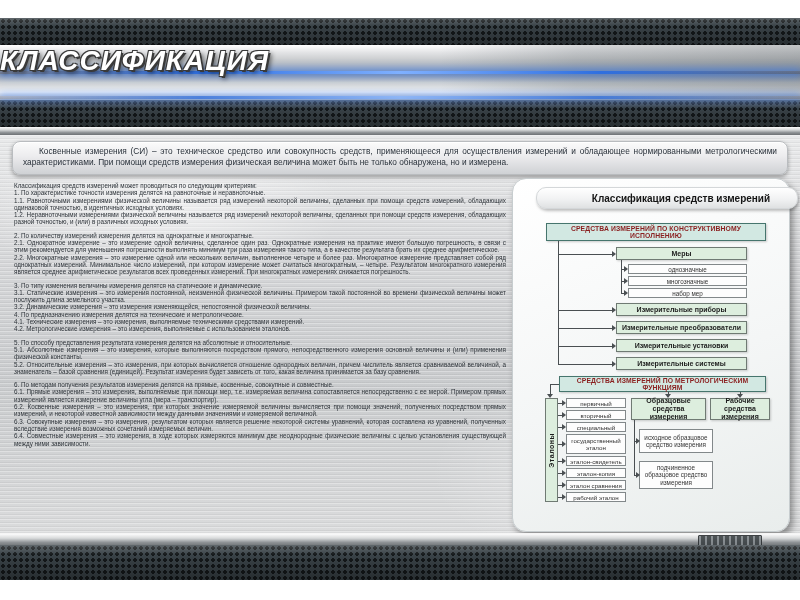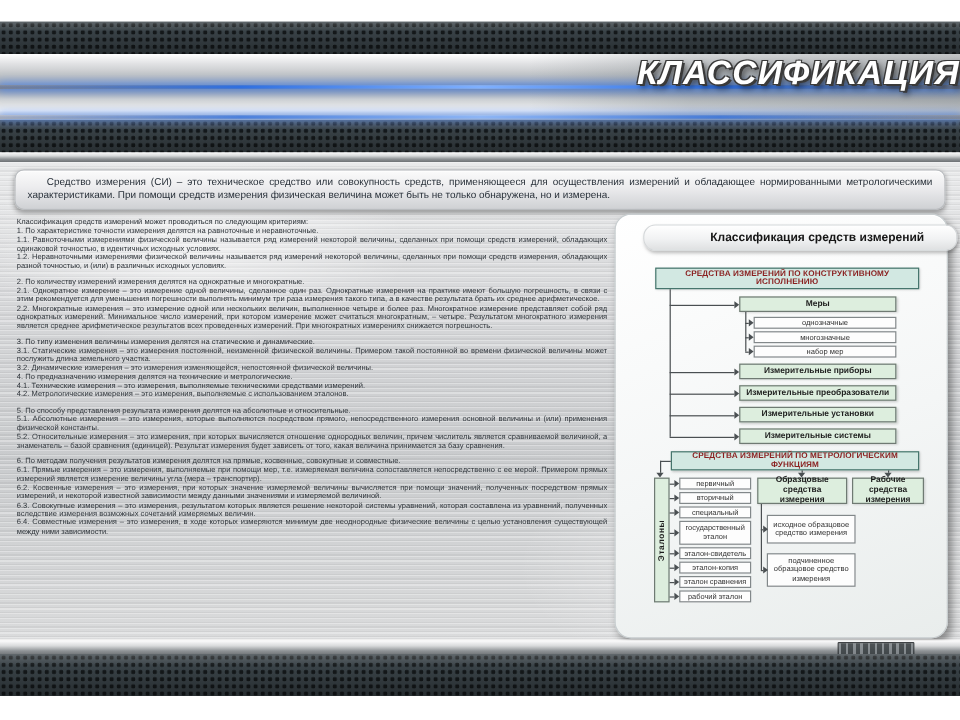--- a/index.html
+++ b/index.html
@@ -22,21 +22,21 @@
     background:linear-gradient(90deg, rgba(0,0,0,0) 55%, rgba(70,80,86,.22) 72%, rgba(55,63,68,.30) 100%);}
   .strip{position:absolute;left:0;width:800px;
     background:linear-gradient(180deg,#fbfbfb 0%,#d8dadb 35%,#8f9396 70%,#6d7174 100%);}
   .strip-top{top:127px;height:8px;}
   .strip-bottom{top:533px;height:12px;border-top:1px solid #f5f5f5;}
   .glow{position:absolute;left:0;width:800px;height:3px;z-index:3;
     background:linear-gradient(90deg, rgba(25,60,150,.25), #2f6fe0 25%, #7fb0ff 50%, #2f6fe0 75%, rgba(25,60,150,.25));
     box-shadow:0 0 8px 2px rgba(60,130,255,.75);}
   .glow1{top:26px;}
   .glow2{top:51px;opacity:.8;}
-  .title-wrap{position:absolute;top:2px;left:0;width:100%;text-align:right;z-index:5;
+  .title-wrap{position:absolute;top:2px;left:0;width:100%;text-align:left;z-index:5;
     font-weight:bold;font-style:italic;color:#ffffff;letter-spacing:1px;
     text-shadow:-1px -1px 0 #3a3a3a,1px -1px 0 #3a3a3a,-1px 1px 0 #3a3a3a,2px 2px 0 #3a3a3a,3px 3px 5px rgba(0,0,0,.65);}
   .t1{font-size:28px;line-height:28px;}
   .t2{font-size:25px;line-height:25px;}
   
   .content{position:absolute;top:135px;left:0;width:800px;height:398px;
     background:
       radial-gradient(ellipse 260px 120px at 20% 18%, rgba(255,255,255,.55), rgba(255,255,255,0) 70%),
       radial-gradient(ellipse 300px 140px at 80% 85%, rgba(255,255,255,.4), rgba(255,255,255,0) 70%),
       repeating-linear-gradient(180deg, rgba(255,255,255,.30) 0 1px, rgba(0,0,0,0) 1px 3px, rgba(0,0,0,.045) 3px 4px),
@@ -99,21 +99,21 @@
       <div class="t1">КЛАССИФИКАЦИЯ</div>
     </div>
   </div>
 
   <div class="perf band-mid"></div>
   <div class="strip strip-top"></div>
 
   <div class="content"></div>
 
   <div class="intro-box">
-    <p class="intro-text">Средство измерения (СИ) – это техническое средство или совокупность средств, применяющееся для осуществления измерений и обладающее нормированными метрологическими характеристиками. При помощи средств измерения физическая величина может быть не только обнаружена, но и измерена.</p>
+    <p class="intro-text">Косвенные измерения (СИ) – это техническое средство или совокупность средств, применяющееся для осуществления измерений и обладающее нормированными метрологическими характеристиками. При помощи средств измерения физическая величина может быть не только обнаружена, но и измерена.</p>
   </div>
 
   <div class="left-column">
       <div class="text-section">
         <p class="para">Классификация средств измерений может проводиться по следующим критериям:</p>
         <p class="para">1. По характеристике точности измерения делятся на равноточные и неравноточные.</p>
         <p class="para">1.1. Равноточными измерениями физической величины называется ряд измерений некоторой величины, сделанных при помощи средств измерений, обладающих одинаковой точностью, в идентичных исходных условиях.</p>
         <p class="para">1.2. Неравноточными измерениями физической величины называется ряд измерений некоторой величины, сделанных при помощи средств измерения, обладающих разной точностью, и (или) в различных исходных условиях.</p>
       </div>
       <div class="text-section">

